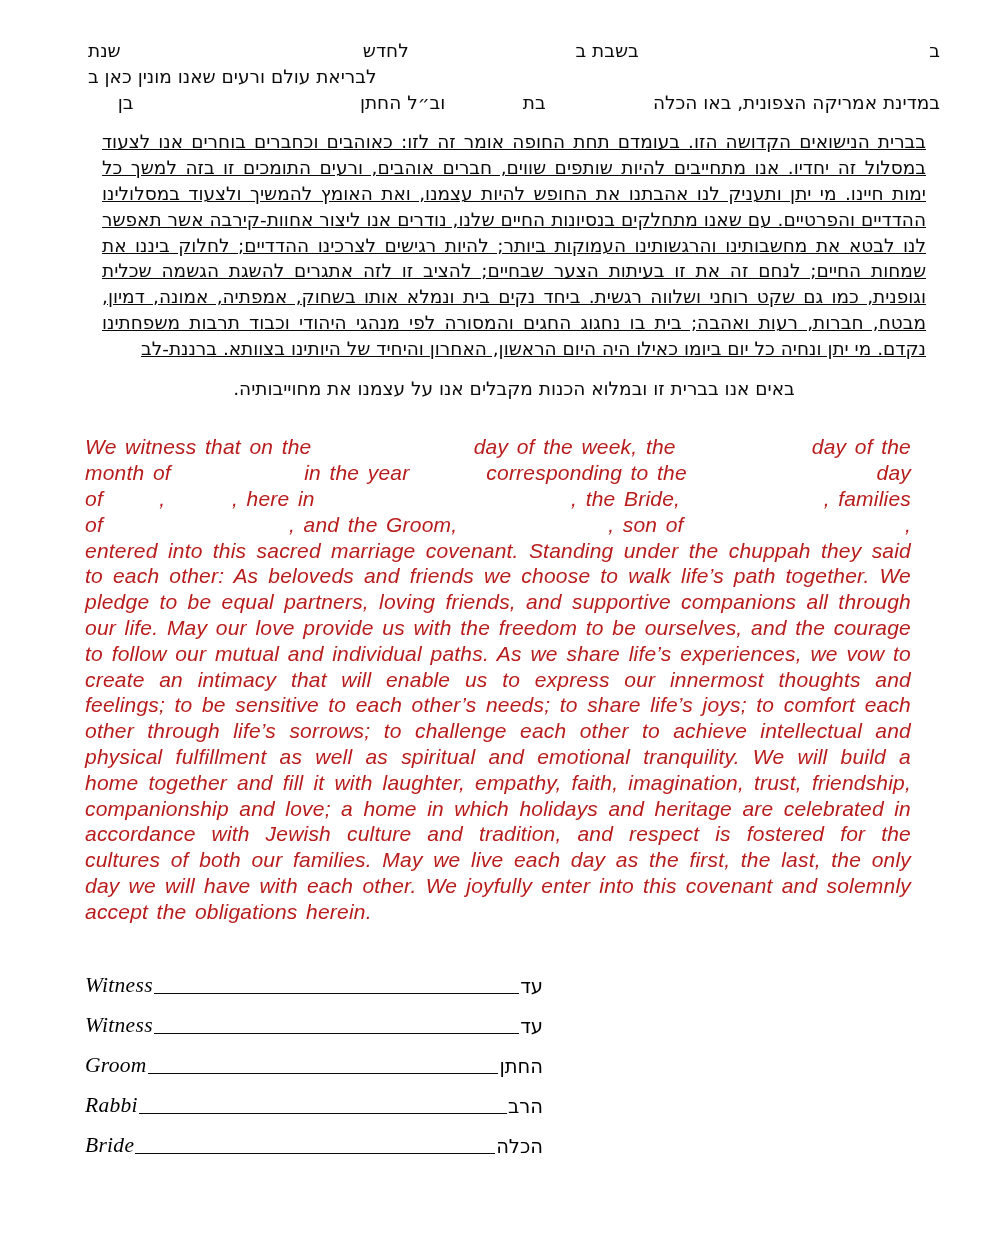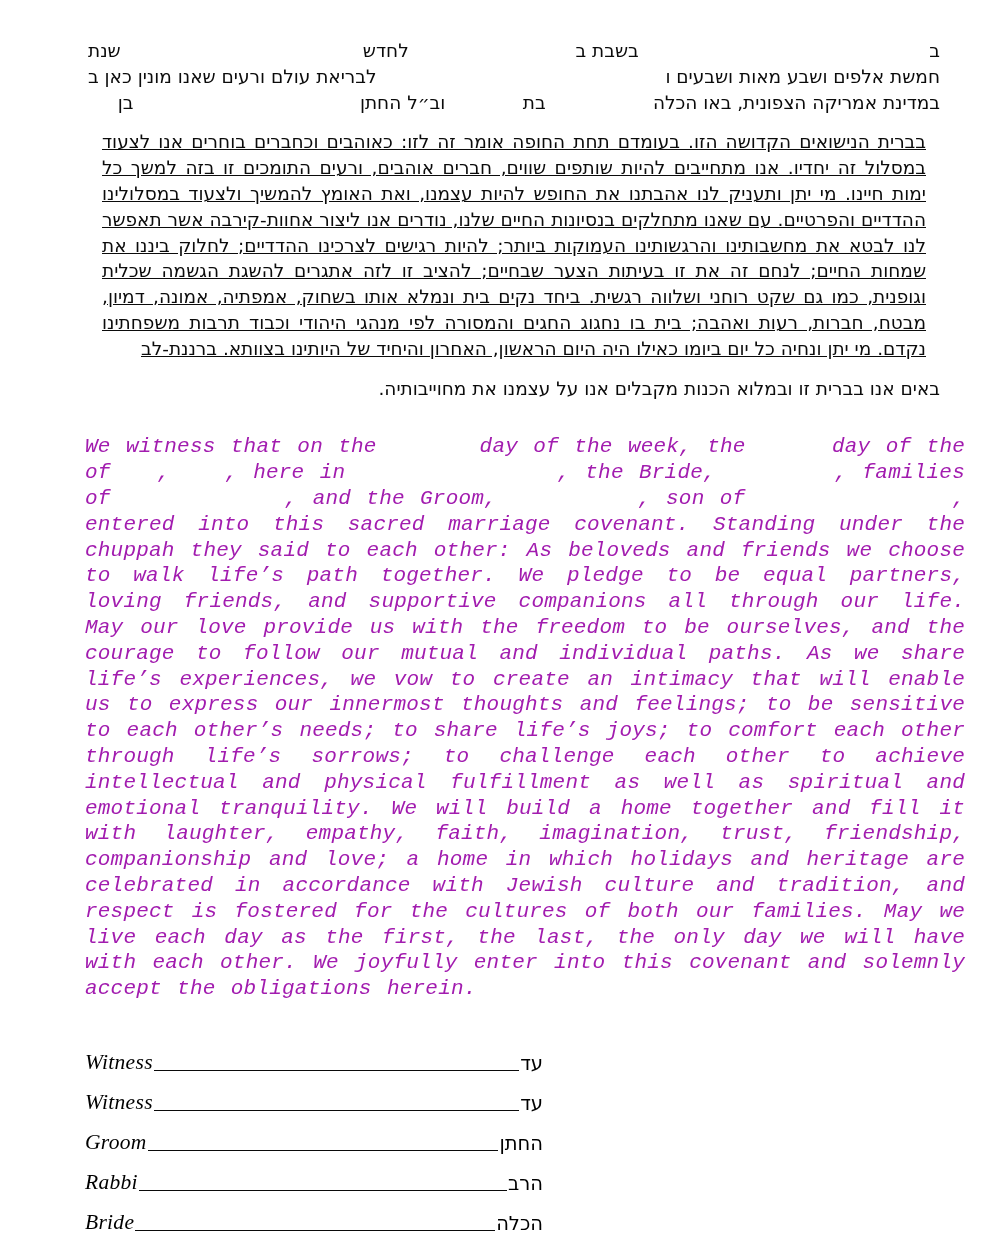--- a/index.html
+++ b/index.html
@@ -23,32 +23,33 @@
   .fill-line .t { flex:0 0 auto; white-space:nowrap; }
   .sp { flex-basis:0; flex-shrink:1; }
 
   .heb-body {
     margin:14px;
     text-align:justify;
     text-decoration:underline;
   }
   .heb-closing {
     margin:0;
+    text-align:center;
   }
 
   
   .english-block {
-    margin:33px 35px 0 85px;
-    font-family:Liberation Mono, monospace;
+    margin:33px 89px 0 85px;
+    font-family:Liberation Sans, sans-serif;
     font-style:italic;
     font-size:21px;
     line-height:25.8px;
     letter-spacing:0.2px;
     word-spacing:2.5px;
-    color:#a21caf;
+    color:#b91c1c;
   }
   .eng-body {
     margin:0;
     text-align:justify;
   }
 
   
   .sig-block {
     margin:42px 0 0 85px;
     width:458px;
@@ -91,21 +92,20 @@
       <span class="t">ב</span>
       <span class="sp" style="flex-grow:270"></span>
       <span class="t">בשבת ב</span>
       <span class="sp" style="flex-grow:155"></span>
       <span class="t">לחדש</span>
       <span class="sp" style="flex-grow:225"></span>
       <span class="t">שנת</span>
     </div>
 
     <div class="fill-line">
-      <span class="t">חמשת אלפים ושבע מאות ושבעים ו</span>
       <span class="sp" style="flex-grow:120"></span>
       <span class="t">לבריאת עולם ורעים שאנו מונין כאן ב</span>
     </div>
 
     <div class="fill-line">
       <span class="t">במדינת אמריקה הצפונית, באו הכלה</span>
       <span class="sp" style="flex-grow:90"></span>
       <span class="t">בת</span>
       <span class="sp" style="flex-grow:65"></span>
       <span class="t">וב״ל החתן</span>
@@ -121,20 +121,29 @@
   <div class="english-block">
 
     <div class="fill-line">
       <span class="t">We witness that on the</span>
       <span class="sp" style="flex-grow:155"></span>
       <span class="t">day of the week, the</span>
       <span class="sp" style="flex-grow:130"></span>
       <span class="t">day of the</span>
     </div>
 
+    <div class="fill-line">
+      <span class="t">month of</span>
+      <span class="sp" style="flex-grow:130"></span>
+      <span class="t">in the year</span>
+      <span class="sp" style="flex-grow:75"></span>
+      <span class="t">corresponding to the</span>
+      <span class="sp" style="flex-grow:185"></span>
+      <span class="t">day</span>
+    </div>
 
     <div class="fill-line">
       <span class="t">of</span>
       <span class="sp" style="flex-grow:55"></span>
       <span class="t">,</span>
       <span class="sp" style="flex-grow:65"></span>
       <span class="t">, here in</span>
       <span class="sp" style="flex-grow:250"></span>
       <span class="t">, the Bride,</span>
       <span class="sp" style="flex-grow:140"></span>

